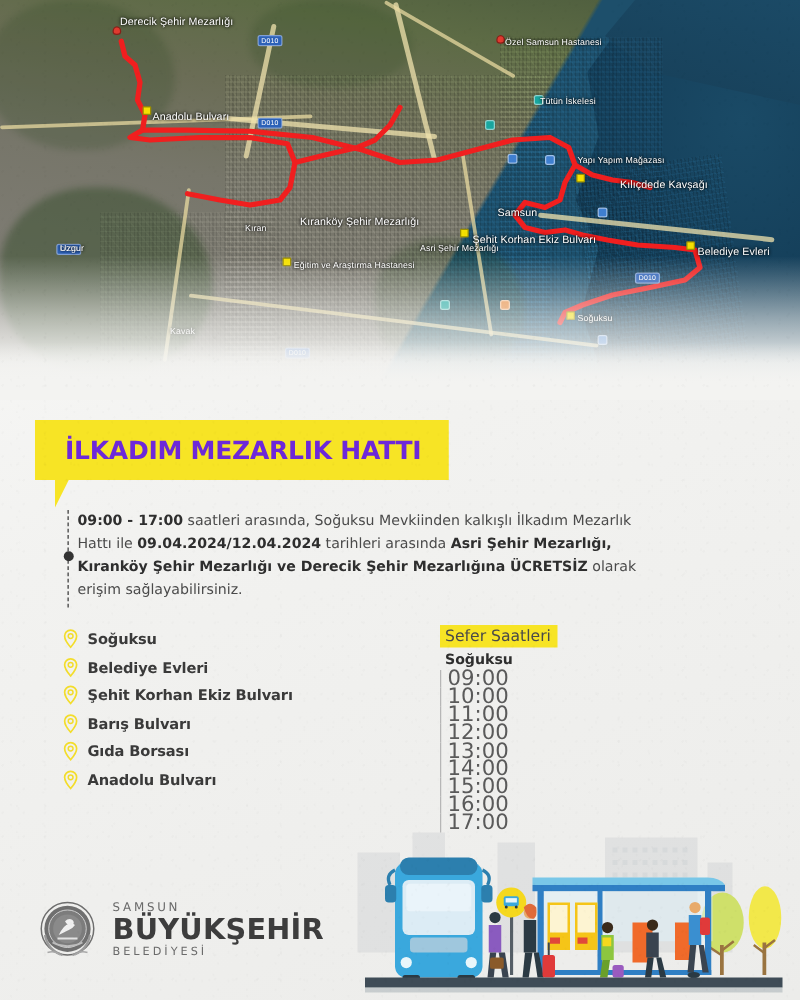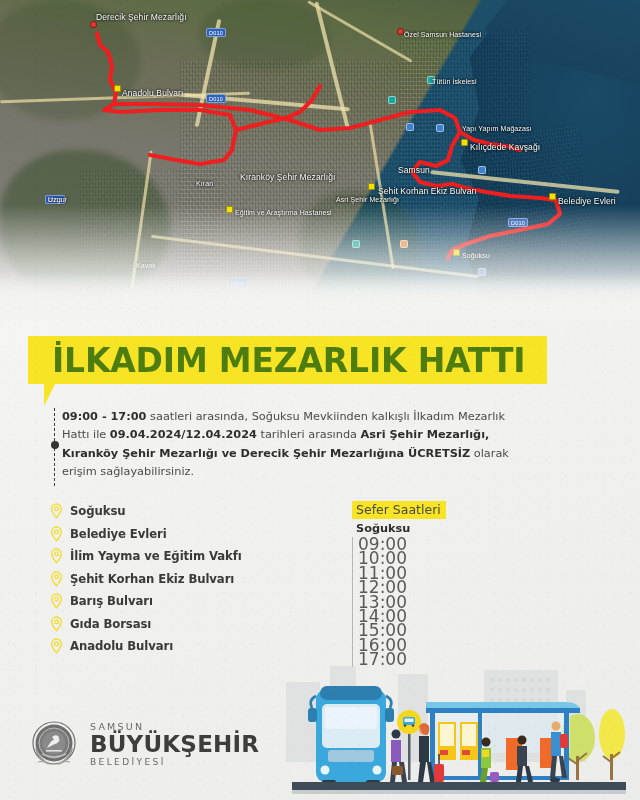--- a/index.html
+++ b/index.html
@@ -116,21 +116,21 @@
     background:linear-gradient(to bottom, rgba(246,246,244,0), #f3f3f1 70%);
   }
 
   
   .banner {
     position:absolute; left:28px; top:336px; height:48px;
     background:#f7e425; display:flex; align-items:center;
     padding:0 22px 0 24px; z-index:20;
   }
   .banner h1 {
-    font-size:33px; font-weight:bold; color:#4d7c0f;
+    font-size:20px; font-weight:bold; color:#6d28d9;
     letter-spacing:-.2px; line-height:1; white-space:nowrap;
     font-family:"DejaVu Sans", sans-serif;
   }
   .banner-tail {
     position:absolute; left:44px; top:384px; width:0; height:0;
     border-left:11px solid #f7e425; border-right:11px solid transparent;
     border-bottom:22px solid transparent; z-index:20;
   }
 
   
@@ -255,21 +255,21 @@
   <div class="shield" style="left:228px;top:278px;">D010</div>
   <div class="shield" style="left:508px;top:218px;">D010</div>
 
   <div id="map-labels">
       <div class="mlabel big" style="left: 96px; top: 12px;">Derecik Şehir Mezarlığı</div>
       <div class="mlabel big" style="left: 122px; top: 88px;">Anadolu Bulvarı</div>
       <div class="mlabel big" style="left: 240px; top: 172px; text-align: right;">Kıranköy Şehir Mezarlığı</div>
       <div class="mlabel" style="left: 235px; top: 209px;">Eğitim ve Araştırma Hastanesi</div>
       <div class="mlabel" style="left: 336px; top: 196px;">Asri Şehir Mezarlığı</div>
       <div class="mlabel big" style="left: 378px; top: 186px;">Şehit Korhan Ekiz Bulvarı</div>
-      <div class="mlabel big" style="left: 470px; top: 142px;">Kılıçdede Kavşağı</div>
+      <div class="mlabel big" style="left: 496px; top: 142px;">Kılıçdede Kavşağı</div>
       <div class="mlabel big" style="left: 558px; top: 196px;">Belediye Evleri</div>
       <div class="mlabel" style="left: 462px; top: 252px;">Soğuksu</div>
       <div class="mlabel" style="left: 432px; top: 78px;">Tütün İskelesi</div>
       <div class="mlabel" style="left: 404px; top: 31px;">Özel Samsun Hastanesi</div>
       <div class="mlabel" style="left: 462px; top: 125px;">Yapı Yapım Mağazası</div>
       <div class="mlabel big" style="left: 398px; top: 165px;">Samsun</div>
       <div class="mlabel" style="left: 48px; top: 196px;">Uzgur</div>
       <div class="mlabel" style="left: 136px; top: 262px;">Kavak</div>
       <div class="mlabel" style="left: 196px; top: 180px;">Kıran</div>
     </div>
@@ -306,29 +306,20 @@
       <span class="stop-label">Soğuksu</span>
     </div>
     <div class="stop-row">
       <span class="stop-pin">
         <svg viewBox="0 0 16 20" width="13" height="16">
           <path d="M8 1.3C4.6 1.3 2 4 2 7.3c0 4.5 6 11.2 6 11.2s6-6.7 6-11.2C14 4 11.4 1.3 8 1.3z" fill="none" stroke="#f3dd2b" stroke-width="1.7"></path>
           <circle cx="8" cy="7.3" r="2.4" fill="none" stroke="#f3dd2b" stroke-width="1.5"></circle>
         </svg>
       </span>
       <span class="stop-label">Belediye Evleri</span>
-    </div>
-    <div class="stop-row">
-      <span class="stop-pin">
-        <svg viewBox="0 0 16 20" width="13" height="16">
-          <path d="M8 1.3C4.6 1.3 2 4 2 7.3c0 4.5 6 11.2 6 11.2s6-6.7 6-11.2C14 4 11.4 1.3 8 1.3z" fill="none" stroke="#f3dd2b" stroke-width="1.7"></path>
-          <circle cx="8" cy="7.3" r="2.4" fill="none" stroke="#f3dd2b" stroke-width="1.5"></circle>
-        </svg>
-      </span>
-      <span class="stop-label">İlim Yayma ve Eğitim Vakfı</span>
     </div>
     <div class="stop-row">
       <span class="stop-pin">
         <svg viewBox="0 0 16 20" width="13" height="16">
           <path d="M8 1.3C4.6 1.3 2 4 2 7.3c0 4.5 6 11.2 6 11.2s6-6.7 6-11.2C14 4 11.4 1.3 8 1.3z" fill="none" stroke="#f3dd2b" stroke-width="1.7"></path>
           <circle cx="8" cy="7.3" r="2.4" fill="none" stroke="#f3dd2b" stroke-width="1.5"></circle>
         </svg>
       </span>
       <span class="stop-label">Şehit Korhan Ekiz Bulvarı</span>
     </div>

